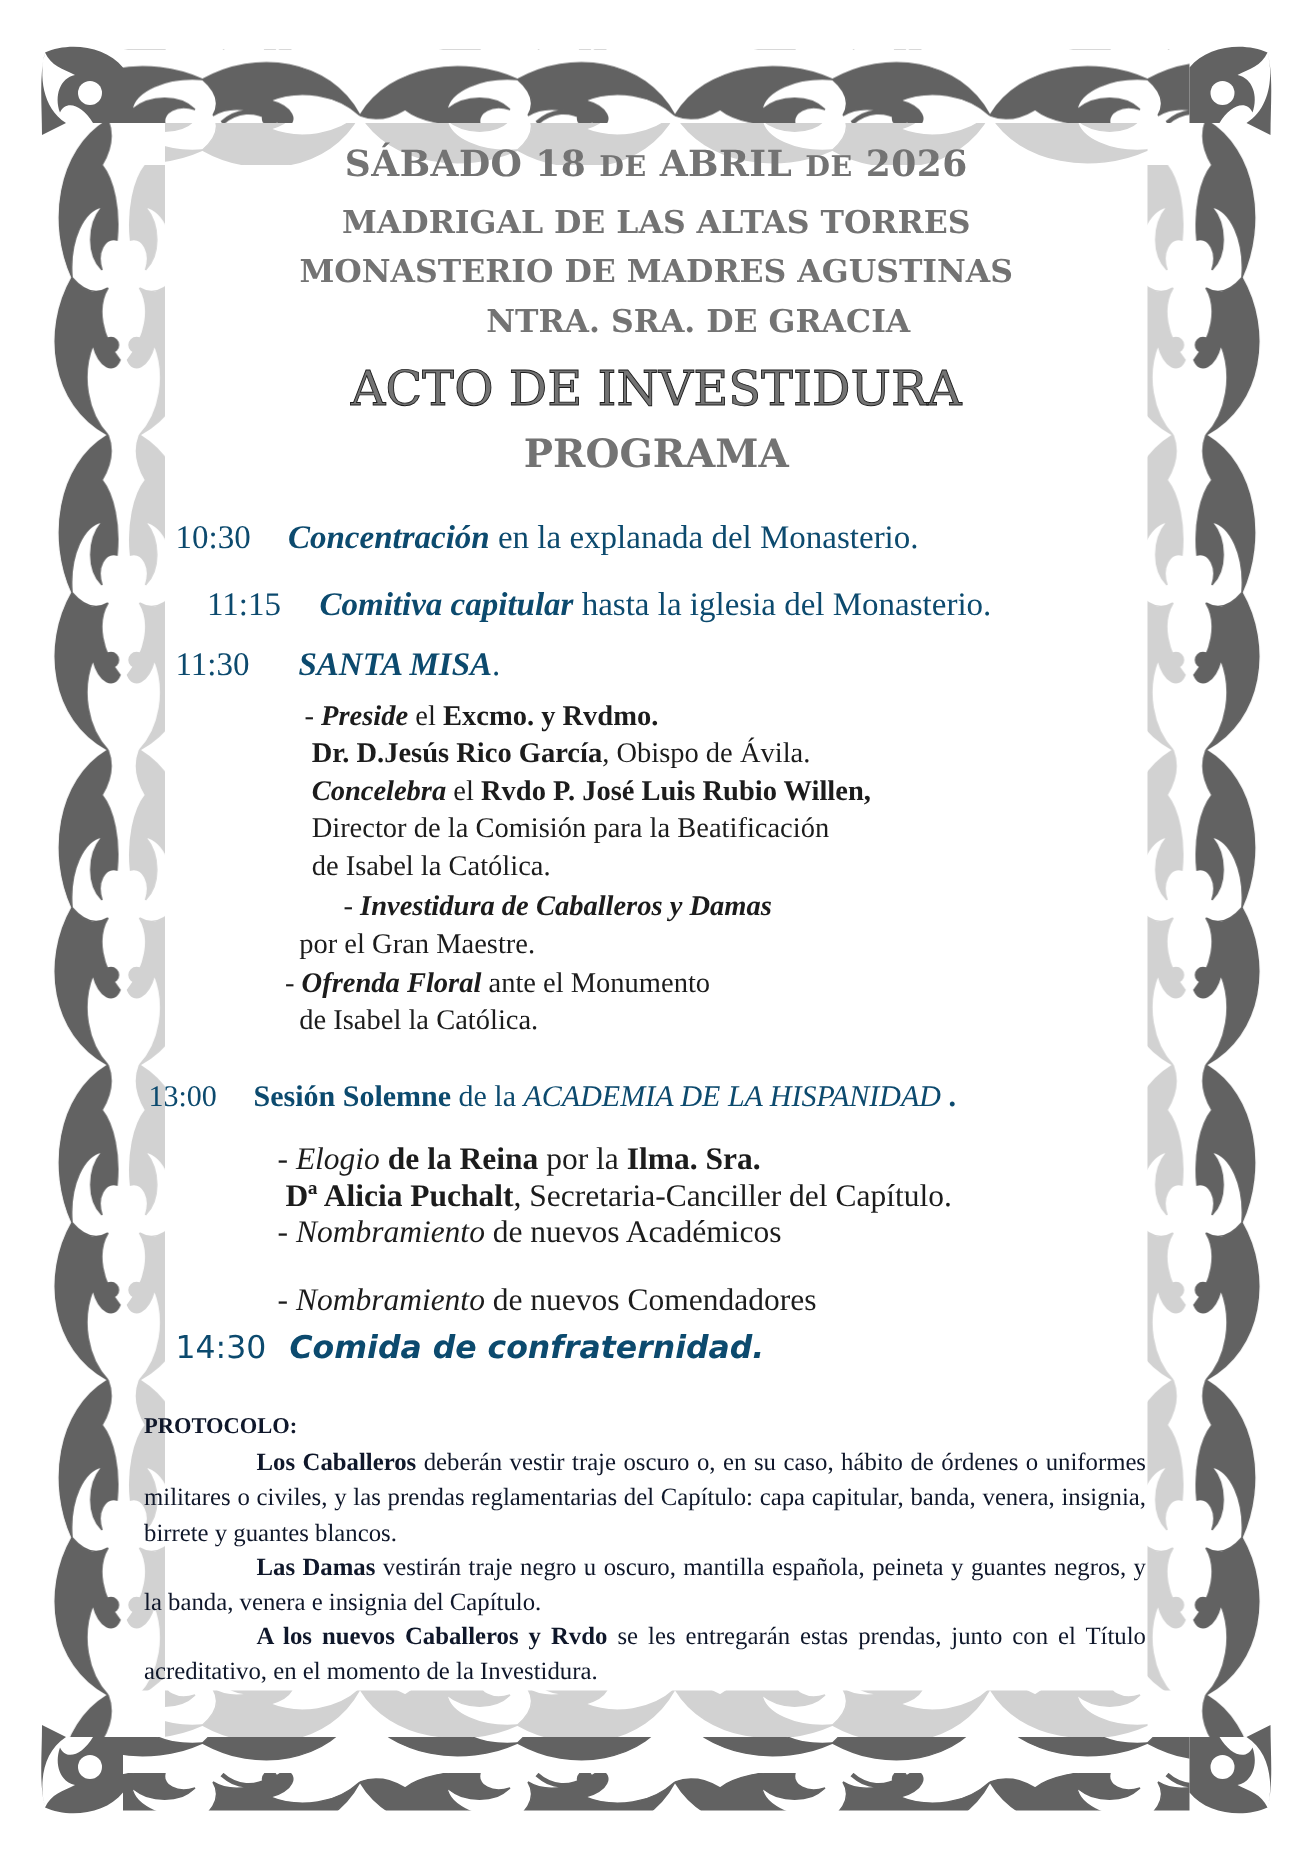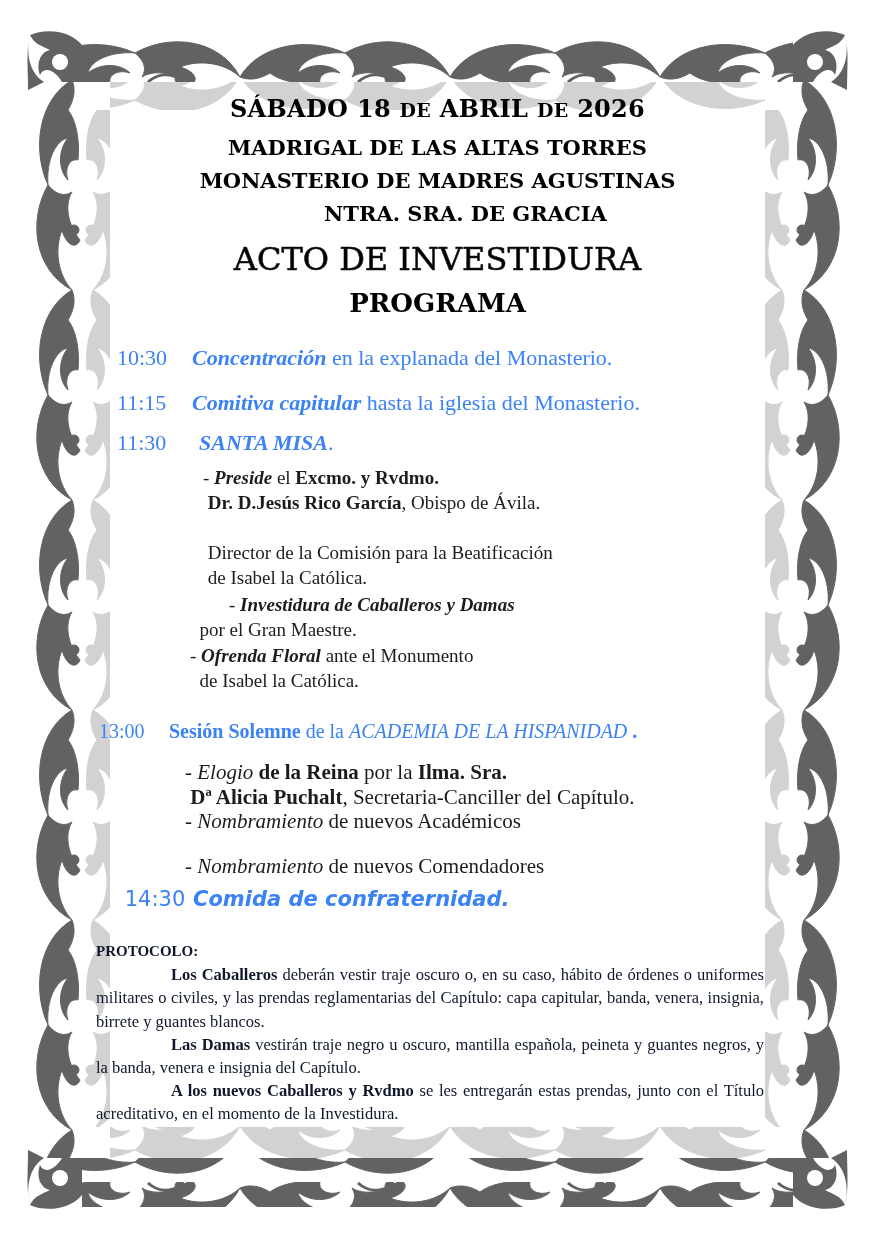--- a/index.html
+++ b/index.html
@@ -1,48 +1,48 @@
 <!DOCTYPE html>
 <html><head>
 <meta charset="utf-8">
 <style>
   html, body { margin: 0; padding: 0; background: #ffffff; }
   body { width: 875px; height: 1241px; position: relative; overflow: hidden; }
   .page { position: absolute; left: 0; top: 0; width: 875px; height: 1241px; background: #fff; }
   svg.frame { position: absolute; left: 0; top: 0; width: 875px; height: 1241px; }
   .content { position: absolute; left: 0; top: 0; width: 875px; height: 1241px; color: #1a1a1a; }
 
-  .hdr { position: absolute; left: 0; width: 875px; text-align: center; font-family: "DejaVu Serif", serif; font-weight: bold; color: #000000; white-space: nowrap; }
+  .hdr { position: absolute; left: 0; width: 875px; text-align: center; font-family: "DejaVu Serif", serif; font-weight: bold; color: #737373; white-space: nowrap; }
   .h-date { top: 94px; font-size: 24px; letter-spacing: 0.3px; }
   .h-date .sc { font-size: 19px; }
   .h-place { top: 135px; font-size: 21px; }
   .h-mon { top: 168px; font-size: 21px; }
   .h-ntra { top: 201px; font-size: 21px; padding-left: 28px; }
   .h-acto { top: 240px; font-size: 32px; font-weight: normal; -webkit-text-stroke: 0.6px #1c1c1c; }
   .h-prog { top: 288px; font-size: 26px; }
 
-  .row { position: absolute; font-family: "Liberation Serif", serif; font-size: 22px; color: #3b82f6; white-space: nowrap; line-height: 26px; }
+  .row { position: absolute; font-family: "Liberation Serif", serif; font-size: 22px; color: #0c4a6e; white-space: nowrap; line-height: 26px; }
   .time { display: inline-block; }
   i, em { font-style: italic; }
   b { font-weight: bold; }
 
   .r1030 { left: 117px; top: 345px; }
   .r1030 .time { width: 75px; }
   .r1115 { left: 117px; top: 390px; }
-  .r1115 .time { width: 75px; }
+  .r1115 .time { width: 75px; margin-left: 21px; }
   .r1130 { left: 117px; top: 430px; }
   .r1130 .time { width: 82px; }
 
   .sub { position: absolute; font-family: "Liberation Serif", serif; font-size: 19px; color: #1c1c1c; white-space: nowrap; line-height: 25px; }
 
   .r1300 { left: 99px; top: 718px; font-size: 20px; }
   .r1300 .time { width: 70px; }
 
   .r1430 { left: 117px; top: 885px; font-size: 24px; }
-  .r1430 .time { font-family: "DejaVu Sans", sans-serif; font-weight: normal; font-size: 21px; width: 76px; text-align: center; }
+  .r1430 .time { font-family: "DejaVu Sans", sans-serif; font-weight: normal; font-size: 21px; width: 76px; }
   .r1430 .meal { font-family: "DejaVu Sans", sans-serif; font-style: italic; font-weight: bold; font-size: 21px; }
 
   .proto { position: absolute; left: 96px; top: 940px; width: 668px; font-family: "Liberation Serif", serif; font-size: 16.5px; line-height: 23.2px; color: #0f172a; text-align: justify; }
   .proto .ptitle { font-weight: bold; font-size: 15px; }
   .proto p { margin: 0; text-indent: 75px; }
 </style>
 </head>
 <body>
 
 <div class="page">
@@ -141,20 +141,23 @@
     <div class="row r1130">
       <span class="time">11:30</span><i><b>SANTA MISA</b></i><span>.</span>
     </div>
 
     <div class="sub" style="left:203px; top:465px;">
       <span>- </span><i><b>Preside</b></i><span> el </span><b>Excmo. y Rvdmo.</b>
     </div>
     <div class="sub" style="left:203px; top:490px;">
       &nbsp;<b>Dr. D.Jesús  Rico García</b><span>, Obispo de Ávila.</span>
     </div>
+    <div class="sub" style="left:203px; top:515px;">
+      &nbsp;<i><b>Concelebra</b></i><span> el </span><b>Rvdo P. José Luis Rubio Willen,</b>
+    </div>
     <div class="sub" style="left:203px; top:540px;">
       &nbsp;<span>Director de la Comisión para la Beatificación</span>
     </div>
     <div class="sub" style="left:203px; top:565px;">
       &nbsp;<span>de Isabel la Católica.</span>
     </div>
     <div class="sub" style="left:190px; top:592px;margin-left:39px;">
       <span>- </span><i><b>Investidura de Caballeros y Damas</b></i>
     </div>
     <div class="sub" style="left:190px; top:617px;">
@@ -185,17 +188,17 @@
     </div>
 
     <div class="row r1430">
       <span class="time">14:30</span><span class="meal">Comida de confraternidad.</span>
     </div>
 
     <div class="proto">
       <div class="ptitle">PROTOCOLO:</div>
       <p><b>Los Caballeros</b><span> deberán vestir traje oscuro o, en su caso, hábito de órdenes o uniformes militares o civiles, y las prendas reglamentarias del Capítulo: capa capitular, banda, venera, insignia, birrete y guantes blancos.</span></p>
       <p><b>Las Damas</b><span> vestirán traje negro u oscuro, mantilla española, peineta y guantes negros, y la banda, venera e insignia del Capítulo.</span></p>
-      <p><b>A los nuevos Caballeros y Rvdmo</b><span> se les entregarán estas prendas, junto con el Título acreditativo, en el momento de la Investidura.</span></p>
+      <p><b>A los nuevos Caballeros y Rvdo</b><span> se les entregarán estas prendas, junto con el Título acreditativo, en el momento de la Investidura.</span></p>
     </div>
 
   </div>
 </div>
 
 </body></html>

